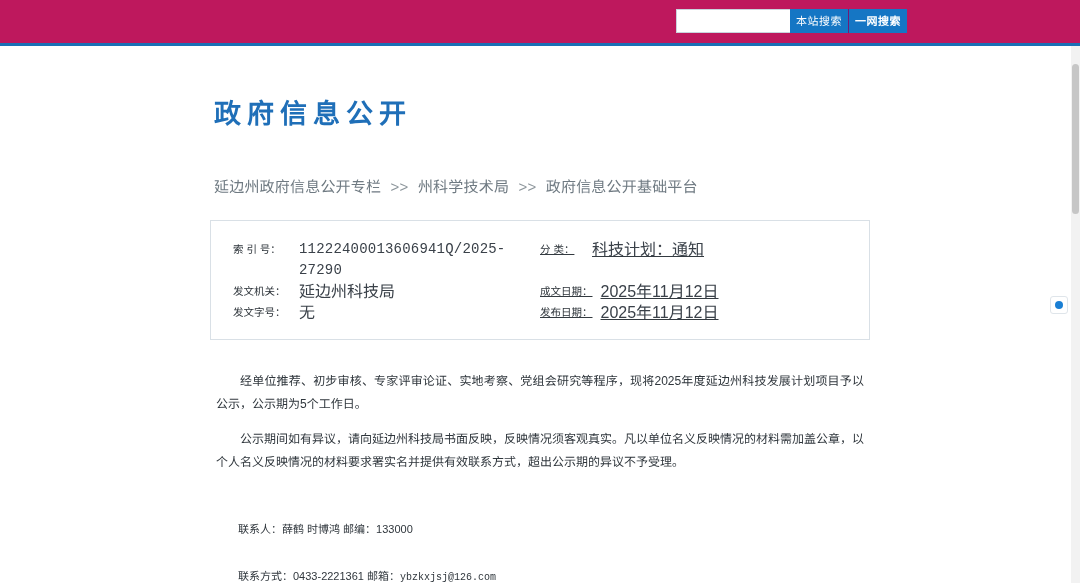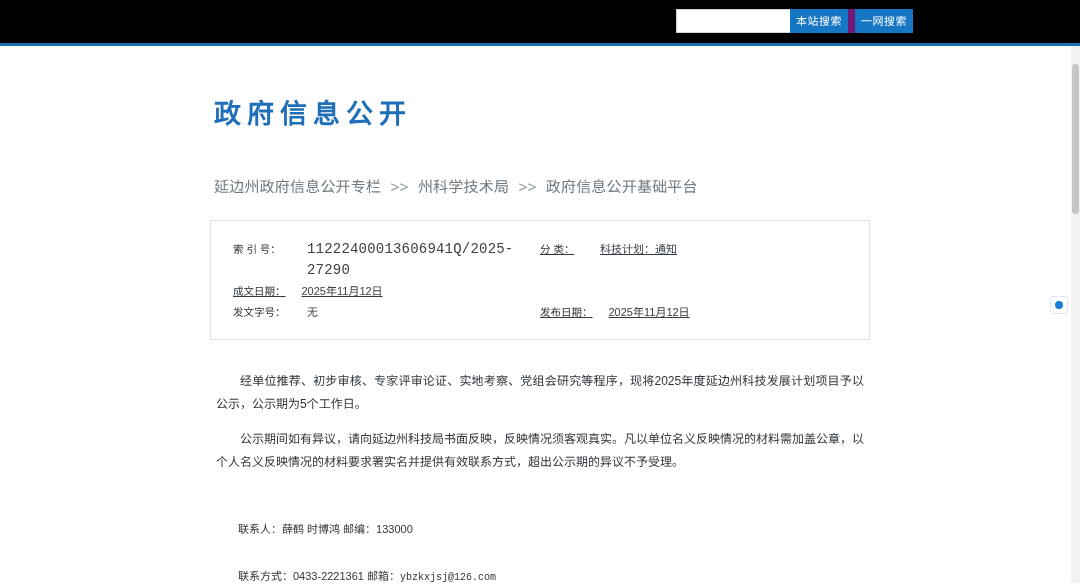--- a/index.html
+++ b/index.html
@@ -11,21 +11,21 @@
     height: 586px;
     overflow: hidden;
     background: #ffffff;
     font-family: "Liberation Sans", "DejaVu Sans", sans-serif;
   }
 
   
   .topbar {
     position: relative;
     height: 46px;
-    background: #000000;
+    background: #be185d;
     border-bottom: 3px solid #1a6fb5;
   }
   .search-wrap {
     position: absolute;
     top: 9px;
     left: 676px;
     display: flex;
     align-items: stretch;
     height: 24px;
   }
@@ -46,21 +46,21 @@
     padding: 0 6px;
     background: #1576c4;
     color: #ffffff;
     font-size: 11px;
     line-height: 24px;
     text-align: center;
     border: none;
     cursor: pointer;
     letter-spacing: 0.5px;
   }
-  .search-btn + .search-btn { border-left: 7px solid #701a75; }
+  .search-btn + .search-btn { border-left: 1px solid #701a75; font-weight: bold; }
 
   
   .page {
     position: relative;
     height: 537px;
     overflow: hidden;
   }
   .content {
     width: 660px;
     margin: 0 auto;
@@ -90,39 +90,39 @@
     border: 1px solid #d9e0e6;
     padding: 18px 22px 16px 22px;
     margin-bottom: 30px;
   }
   .metarow {
     display: flex;
     font-size: 10.5px;
     color: #333a40;
     line-height: 21px;
   }
-  .metacol { display: flex; gap: 8px; }
+  .metacol { display: flex; }
   .metacol.left  { width: 50%; }
   .metacol.right { width: 50%; text-decoration: underline; }
   .mlabel {
     color: #2b3238;
     white-space: nowrap;
     min-width: 58px;
   }
   .mlabel.wide { min-width: 44px; }
   .mval {
     color: #3a4149;
     margin-left: 8px;
     font-family: "Liberation Mono", "DejaVu Sans Mono", monospace;
     font-size: 14px;
     letter-spacing: 0.2px;
   }
   .mval.cn {
     font-family: "Liberation Sans", "DejaVu Sans", sans-serif;
-    font-size: 11px;
+    font-size: 16px;
     letter-spacing: 0;
   }
 
   
   .article { padding: 0 6px; }
   .para {
     font-size: 12px;
     color: #2f363c;
     line-height: 23px;
     text-align: justify;
@@ -214,20 +214,24 @@
           <span class="mlabel">索 引 号：</span>
           <span class="mval">11222400013606941Q/2025-27290</span>
         </div>
         <div class="metacol right">
           <span class="mlabel wide">分  类：</span>
           <span class="mval cn">科技计划：通知</span>
         </div>
       </div>
 
       <div class="metarow">
+        <div class="metacol left">
+          <span class="mlabel">发文机关：</span>
+          <span class="mval cn">延边州科技局</span>
+        </div>
         <div class="metacol right">
           <span class="mlabel wide">成文日期：</span>
           <span class="mval cn">2025年11月12日</span>
         </div>
       </div>
 
 
       <div class="metarow">
         <div class="metacol left">
           <span class="mlabel">发文字号：</span>

